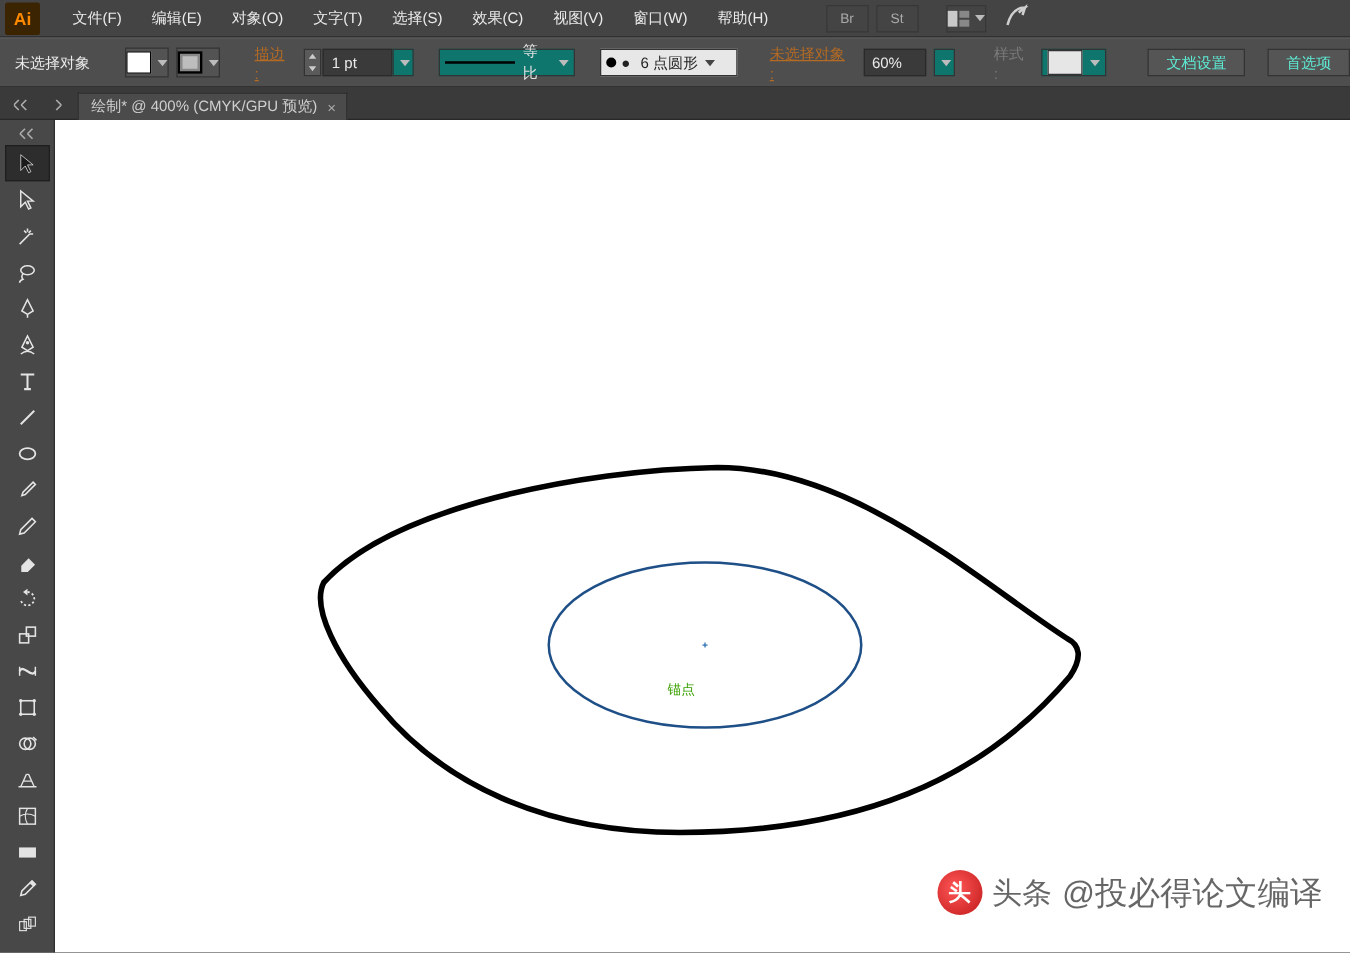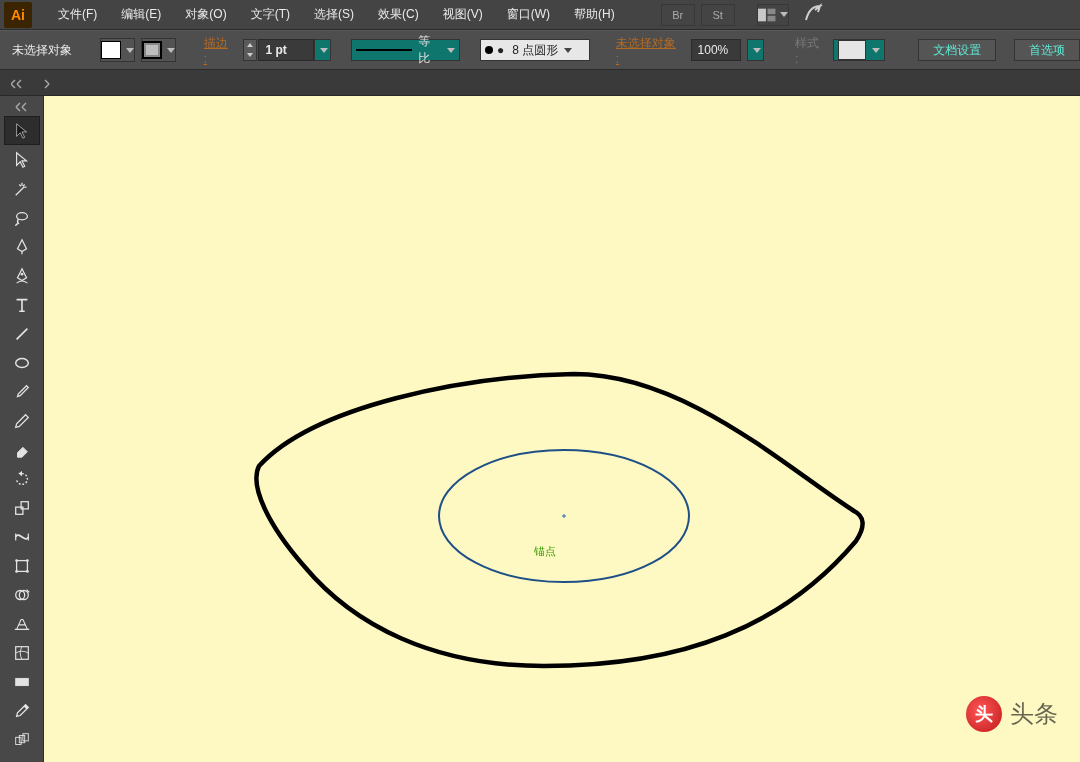--- a/index.html
+++ b/index.html
@@ -76,21 +76,21 @@
     position:relative;
   }
   .stroke-swatch::after{ content:""; position:absolute; inset:2px; background:#bdbdbd;}
   .dropdown-caret{
     width:0;height:0;border-left:4px solid transparent;border-right:4px solid transparent;
     border-top:5px solid #bcbcbc; margin-left:3px;
   }
   .opt-label-orange{ color:#b36a24; padding:0 4px; text-decoration: underline;}
   .opt-label-plain{ color:#7a7a7a; padding:0 2px;}
   .spinner {
-    display:flex; align-items:center;font-weight:bold;
+    display:flex; align-items:center;
   }
   .spinner .arrows{
     width:14px;height:22px;display:flex;flex-direction:column;
     border:1px solid #333;background:#5a5a5a;margin-right:1px;
   }
   .spinner .arrows span{flex:1;display:flex;align-items:center;justify-content:center;}
   .spinner .arrows span::before{content:"";width:0;height:0;border-left:3px solid transparent;border-right:3px solid transparent;}
   .spinner .arrows span:first-child::before{border-bottom:4px solid #ccc;}
   .spinner .arrows span:last-child::before{border-top:4px solid #ccc;}
   .field {
@@ -152,21 +152,21 @@
   .tool {
     width:36px; height:29px;
     display:flex; align-items:center; justify-content:center;
     color:#d5d5d5;
     position:relative;
   }
   .tool.selected{ background:#2d2d2d; border:1px solid #1e1e1e;}
   .tool svg{ width:18px; height:18px; }
   .canvas {
     flex:1;
-    background:#fef9c3;
+    background:#ffffff;
     position:relative;
     overflow:hidden;
   }
   .drawing{
     position:absolute; inset:0;
   }
   .smartguide-label{
     position:absolute; left:490px; top:448px;
     font-size:11px; color:#3aa000;
   }
@@ -251,27 +251,27 @@
   <div style="width:8px"></div>
   <div class="combo">
     <span class="line-preview"></span>
     <span style="margin-left:6px">等比</span>
     <span class="dropdown-caret combo-caret"></span>
   </div>
 
   <div style="width:8px"></div>
   <div class="combo" style="background:#e7e7e7;color:#222;min-width:110px">
     <span class="dash-preview">●</span>
-    <span style="margin-left:8px">8 点圆形</span>
+    <span style="margin-left:8px">6 点圆形</span>
     <span class="dropdown-caret combo-caret" style="border-top-color:#444"></span>
   </div>
 
   <div style="width:10px"></div>
   <div class="opt-label-orange">未选择对象 :</div>
-  <div class="field" style="min-width:50px">100%</div>
+  <div class="field" style="min-width:50px">60%</div>
   <div class="combo" style="padding:0 2px">
       <span class="dropdown-caret"></span>
     </div>
 
   <div style="width:18px"></div>
   <div class="opt-label-plain">样式 :</div>
   <div class="combo">
     <div class="style-swatch"></div>
     <span class="dropdown-caret combo-caret"></span>
   </div>
@@ -285,20 +285,24 @@
 <div class="tabstrip">
   <div class="panel-toggle">
     <svg viewBox="0 0 12 10" width="12" height="10">
       <path d="M0 5 L4 1 M0 5 L4 9 M6 5 L10 1 M6 5 L10 9" stroke="#aaa" stroke-width="1.4" fill="none"></path>
     </svg>
   </div>
   <div class="panel-toggle">
      <svg viewBox="0 0 12 10" width="12" height="10">
       <path d="M8 5 L4 1 M8 5 L4 9" stroke="#aaa" stroke-width="1.4" fill="none"></path>
     </svg>
+  </div>
+  <div class="doctab">
+    <span>绘制* @ 400% (CMYK/GPU 预览)</span>
+    <span class="close-x">×</span>
   </div>
 </div>
 
 <div class="workarea">
 
   <div class="toolbox">
     <div class="panel-toggle" style="height:18px">
        <svg viewBox="0 0 12 10" width="14" height="10">
           <path d="M0 5 L4 1 M0 5 L4 9 M6 5 L10 1 M6 5 L10 9" stroke="#aaa" stroke-width="1.4" fill="none"></path>
         </svg>
@@ -447,15 +451,16 @@
 
       <ellipse cx="520" cy="420" rx="125" ry="66" fill="none" stroke="#1e4f87" stroke-width="2"></ellipse>
 
       <path d="M518 420 h4 M520 418 v4" stroke="#2a6fb5" stroke-width="1"></path>
     </svg>
     <div class="smartguide-label">锚点</div>
 
     <div class="watermark">
       <div class="logo">头</div>
       <span style="font-size:24px">头条</span>
+      <span>@投必得论文编译</span>
     </div>
   </div>
 </div>
 
 </body></html>

